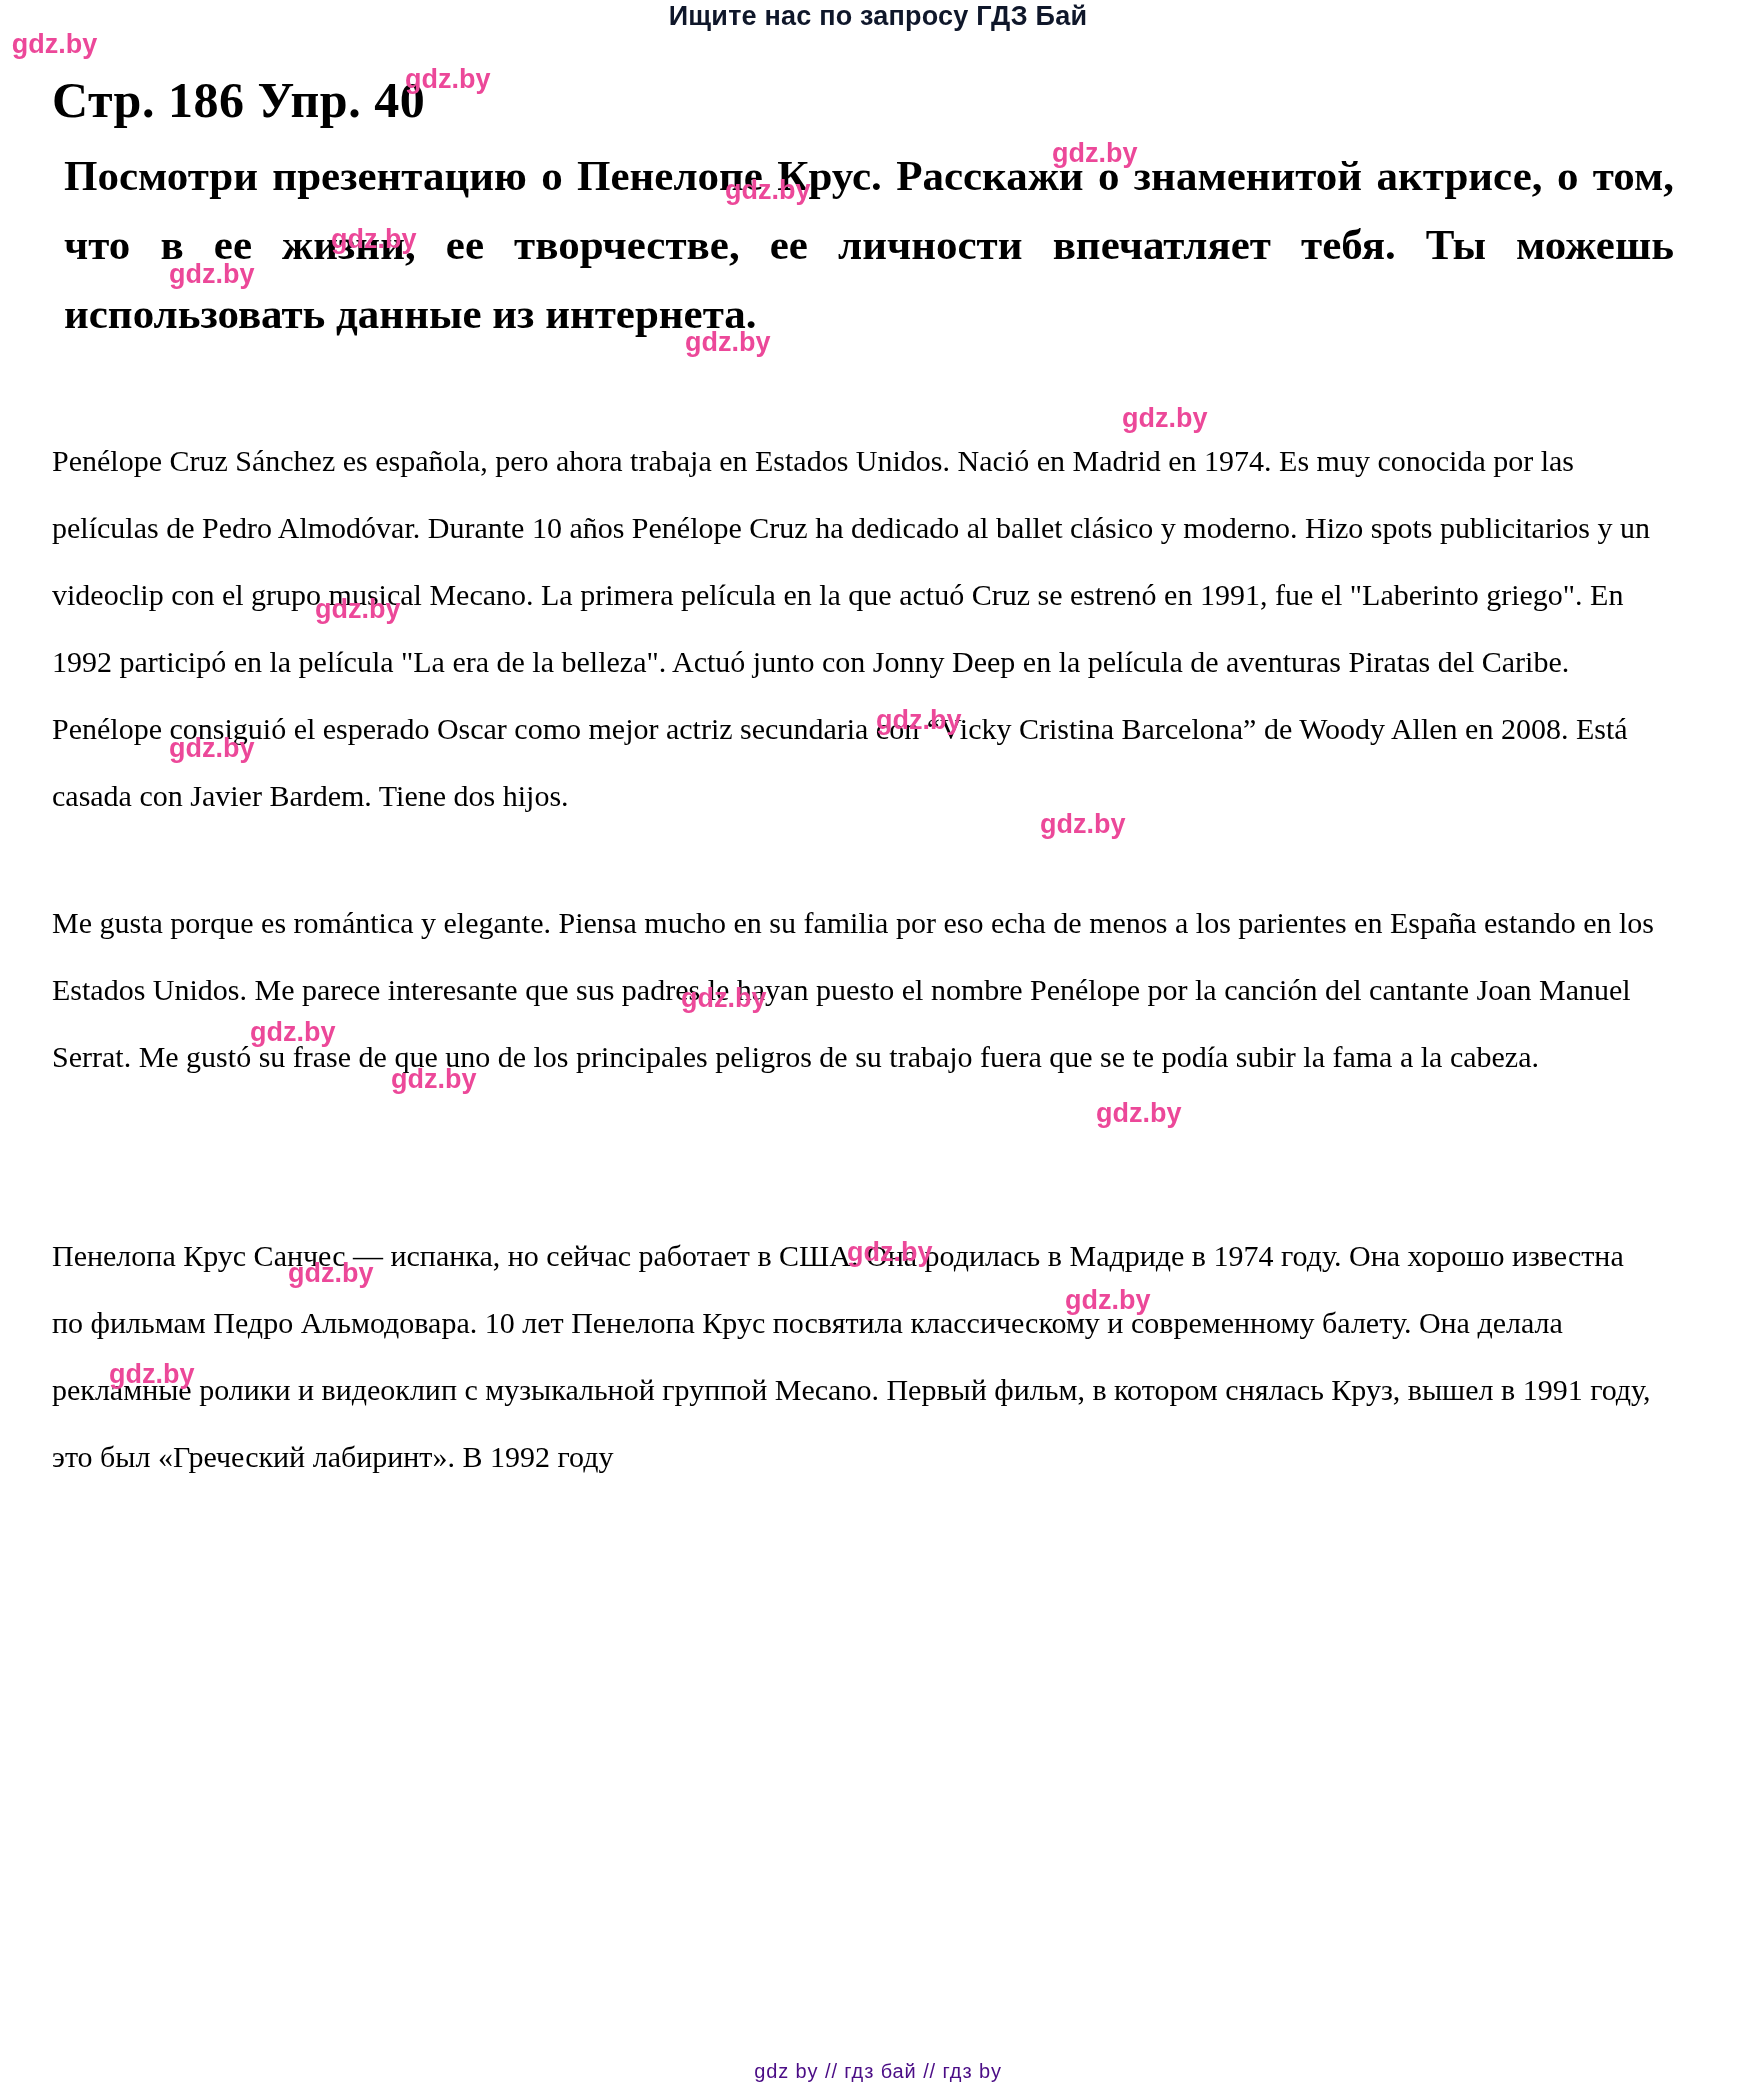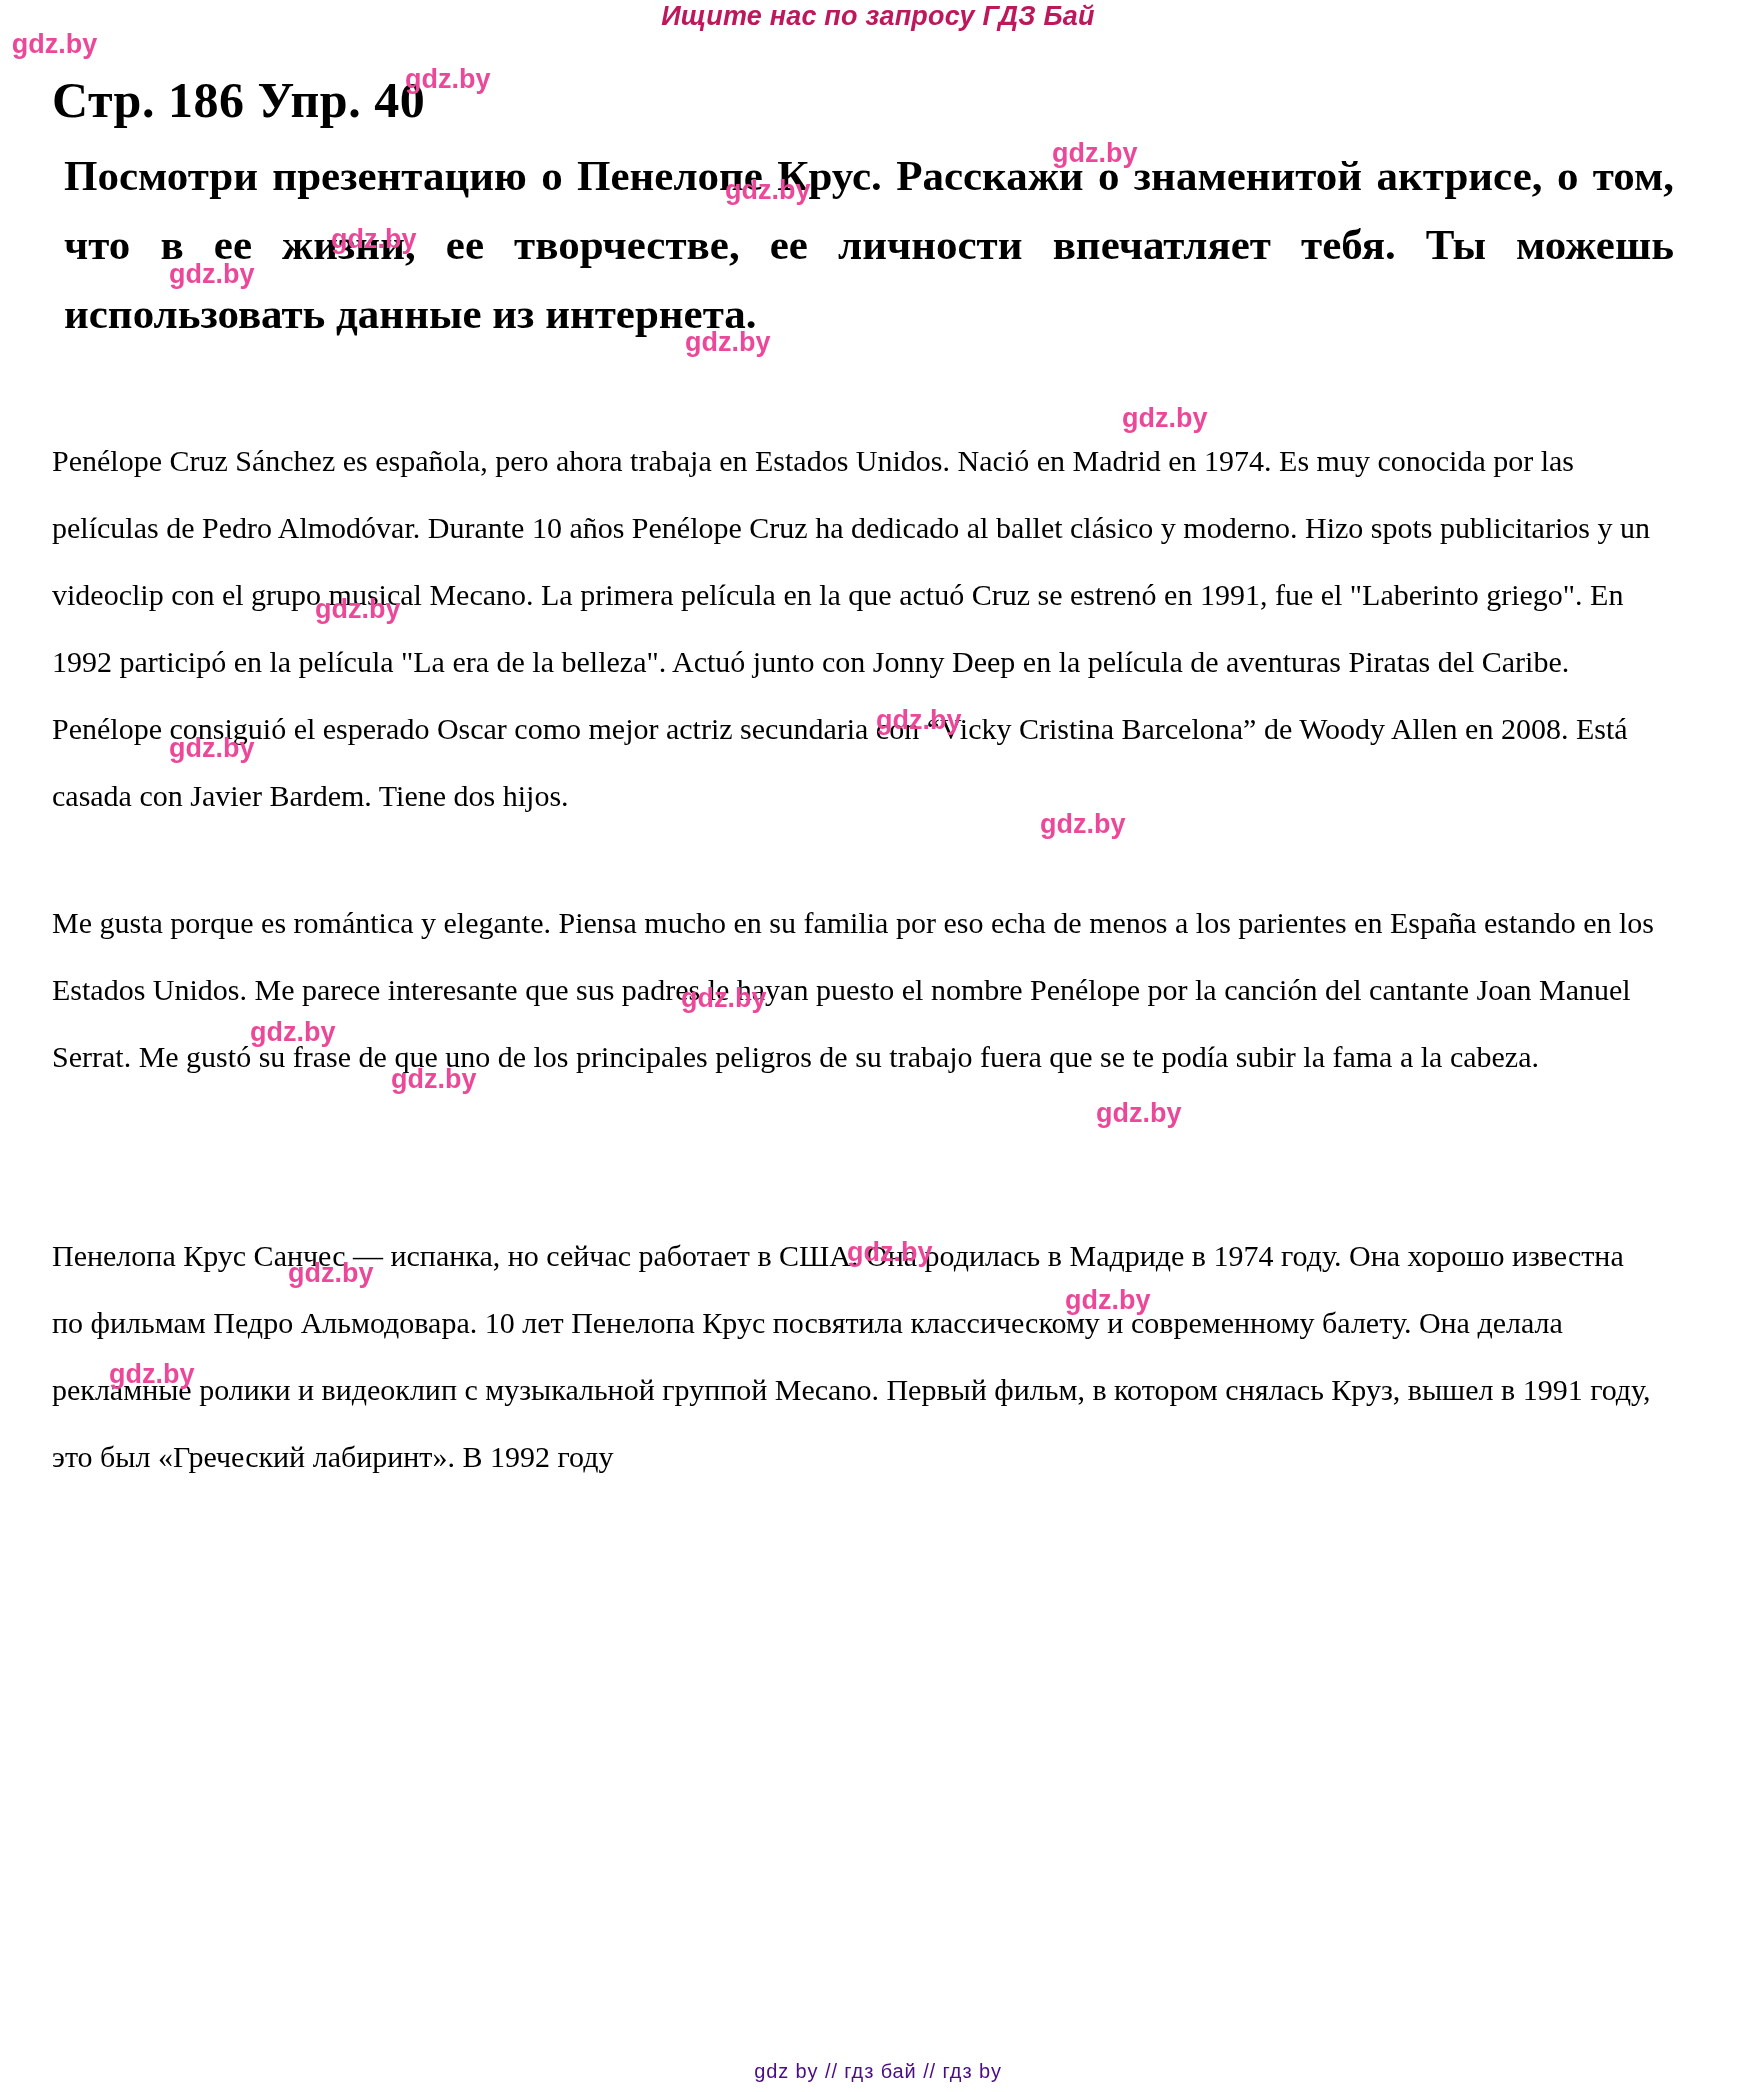--- a/index.html
+++ b/index.html
@@ -99,21 +99,21 @@
     font-weight: 400;
     color: #4b0d86;
     letter-spacing: 0.9px;
   }
 </style>
 </head>
 <body>
 
 <div id="page">
 
-  <div class="promo-bar" style="color: #be185d; font-style: italic;">Ищите нас по запросу ГДЗ Бай</div>
+  <div class="promo-bar" style="color: #0f172a;">Ищите нас по запросу ГДЗ Бай</div>
 
   <div class="content">
 
     <h1 class="exercise-title">Стр. 186 Упр. 40</h1>
 
     <p class="task-prompt">Посмотри презентацию о Пенелопе Крус. Расскажи о знаменитой актрисе, о том, что в ее жизни, ее творчестве, ее личности впечатляет тебя. Ты можешь использовать данные из интернета.</p>
 
     <div class="spacer-a"></div>
 
     <p class="body-par">Penélope Cruz Sánchez es española, pero ahora trabaja en Estados Unidos. Nació en Madrid en 1974. Es muy conocida por las películas de Pedro Almodóvar. Durante 10 años Penélope Cruz ha dedicado al ballet clásico y moderno. Hizo spots publicitarios y un videoclip con el grupo musical Mecano. La primera película en la que actuó Cruz se estrenó en 1991, fue el "Laberinto griego". En 1992 participó en la película "La era de la belleza". Actuó junto con Jonny Deep en la película de aventuras Piratas del Caribe. Penélope consiguió el esperado Oscar como mejor actriz secundaria con “Vicky Cristina Barcelona” de Woody Allen en 2008. Está casada con Javier Bardem. Tiene dos hijos.</p>

